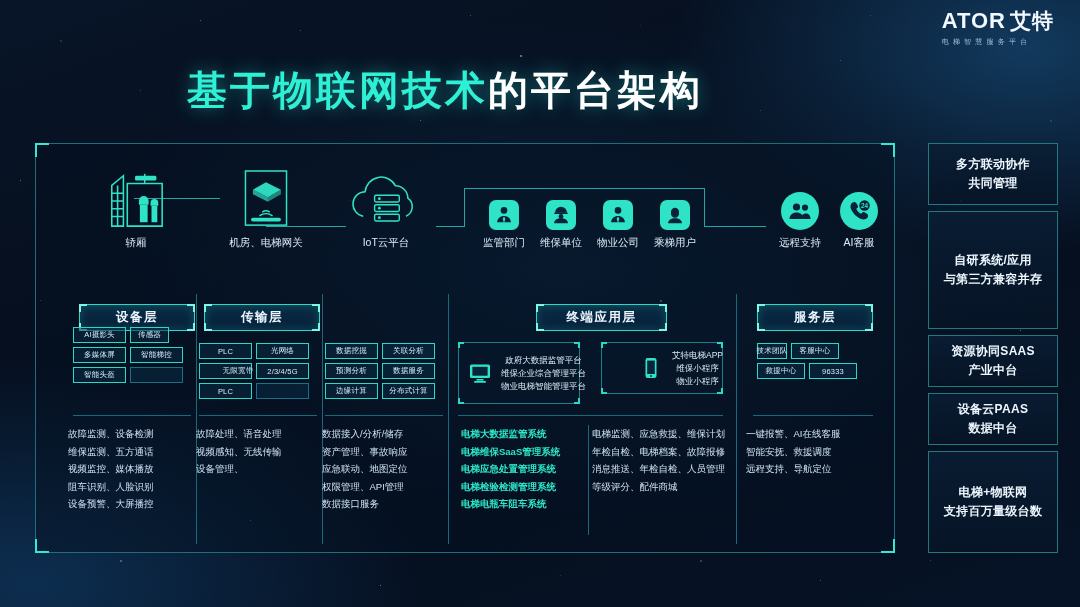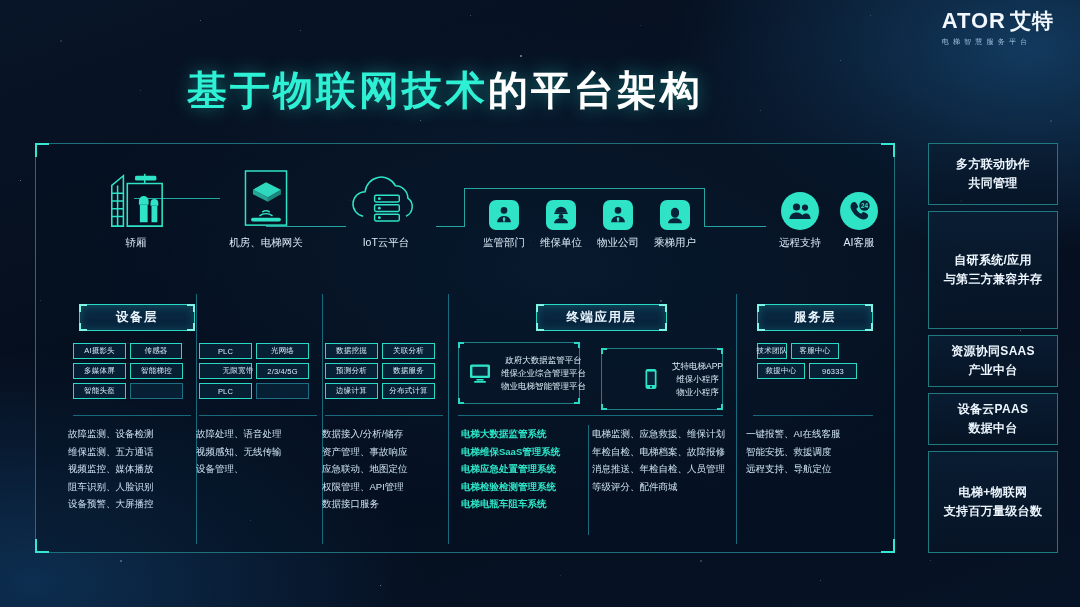--- a/index.html
+++ b/index.html
@@ -305,38 +305,45 @@
     </div>
   </div>
 
   <div class="layer-head" style="left:43px;top:160px;width:116px;">
     <div class="corner tl"></div>
       <div class="corner tr"></div>
     <div class="corner bl"></div>
       <div class="corner br"></div>
     <span>设备层</span>
   </div>
+  <div class="layer-head" style="left:168px;top:160px;width:116px;">
+    <div class="corner tl"></div>
+      <div class="corner tr"></div>
+    <div class="corner bl"></div>
+      <div class="corner br"></div>
+    <span>传输层</span>
+  </div>
   <div class="layer-head" style="left:500px;top:160px;width:131px;">
     <div class="corner tl"></div>
       <div class="corner tr"></div>
     <div class="corner bl"></div>
       <div class="corner br"></div>
     <span>终端应用层</span>
   </div>
   <div class="layer-head" style="left:721px;top:160px;width:116px;">
     <div class="corner tl"></div>
       <div class="corner tr"></div>
     <div class="corner bl"></div>
       <div class="corner br"></div>
     <span>服务层</span>
   </div>
 
-  <div class="tags" style="left:37px;top:199px;width:118px;">
+  <div class="tags" style="left:37px;top:183px;width:118px;">
     <div class="tag" style="width:53px;">AI摄影头</div>
-    <div class="tag" style="width:52px;">传感器</div>
+    <div class="tag" style="width:39px;">传感器</div>
     <div class="tag" style="width:53px;">多媒体屏</div>
     <div class="tag" style="width:53px;">智能梯控</div>
     <div class="tag" style="width:53px;">智能头盔</div>
     <div class="tag blank" style="width:53px;"></div>
   </div>
 
   <div class="tags" style="left:163px;top:199px;width:118px;">
     <div class="tag" style="width:53px;">PLC</div>
     <div class="tag" style="width:53px;">光网络</div>
     <div class="tag" style="width:53px;padding-left:25px;">无限宽带</div>
@@ -374,21 +381,21 @@
           <rect x="6" y="20" width="12" height="1.7" rx=".8" fill="#2fe3c6"></rect>
         </svg>
     </div>
     <div class="term-lines">
       <div>政府大数据监管平台</div>
       <div>维保企业综合管理平台</div>
       <div>物业电梯智能管理平台</div>
     </div>
   </div>
 
-  <div class="term-card" style="left:565px;top:204px;width:122px;height:62px;padding-left:36px;">
+  <div class="term-card" style="left:565px;top:198px;width:122px;height:52px;padding-left:36px;">
     <div class="corner tl"></div>
       <div class="corner tr"></div>
     <div class="corner bl"></div>
       <div class="corner br"></div>
     <div class="term-icon">
       <svg viewBox="0 0 24 24">
           <rect x="6.5" y="2" width="11" height="20" rx="2.2" fill="#2fe3c6"></rect>
           <rect x="8.2" y="4.6" width="7.6" height="13.4" fill="#07243a"></rect>
           <circle cx="12" cy="20" r="1" fill="#07243a"></circle>
         </svg>

